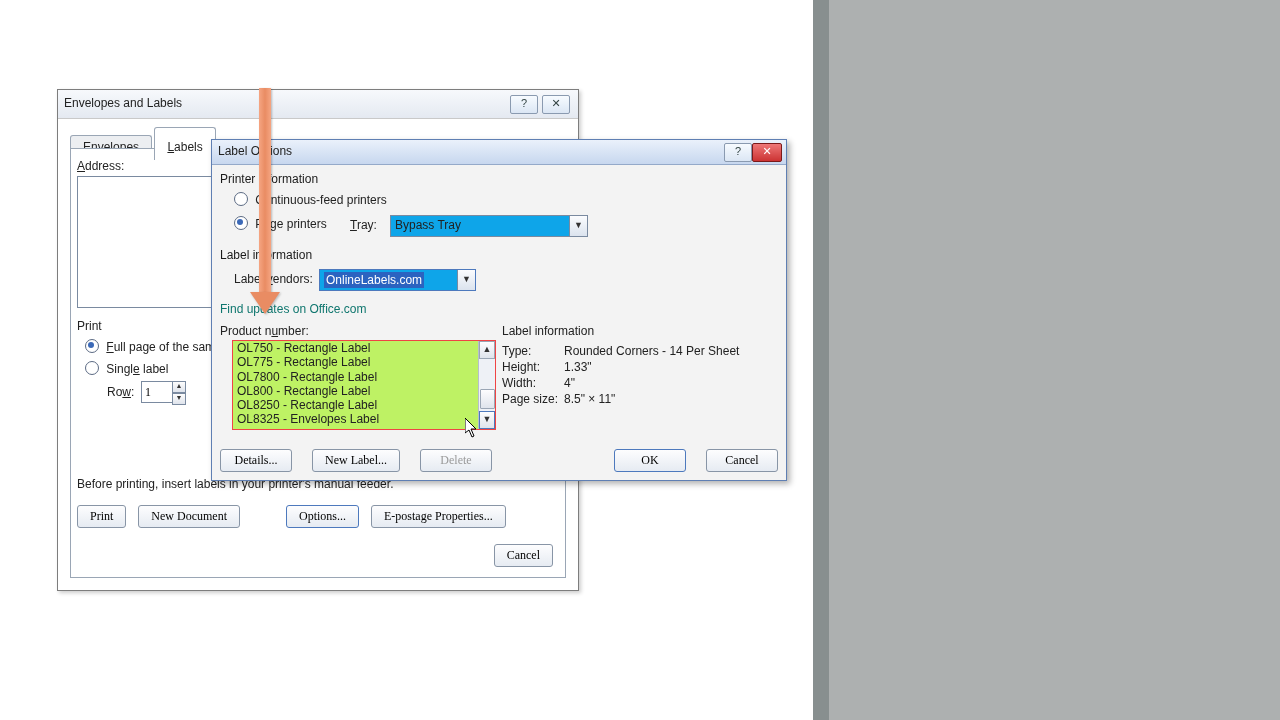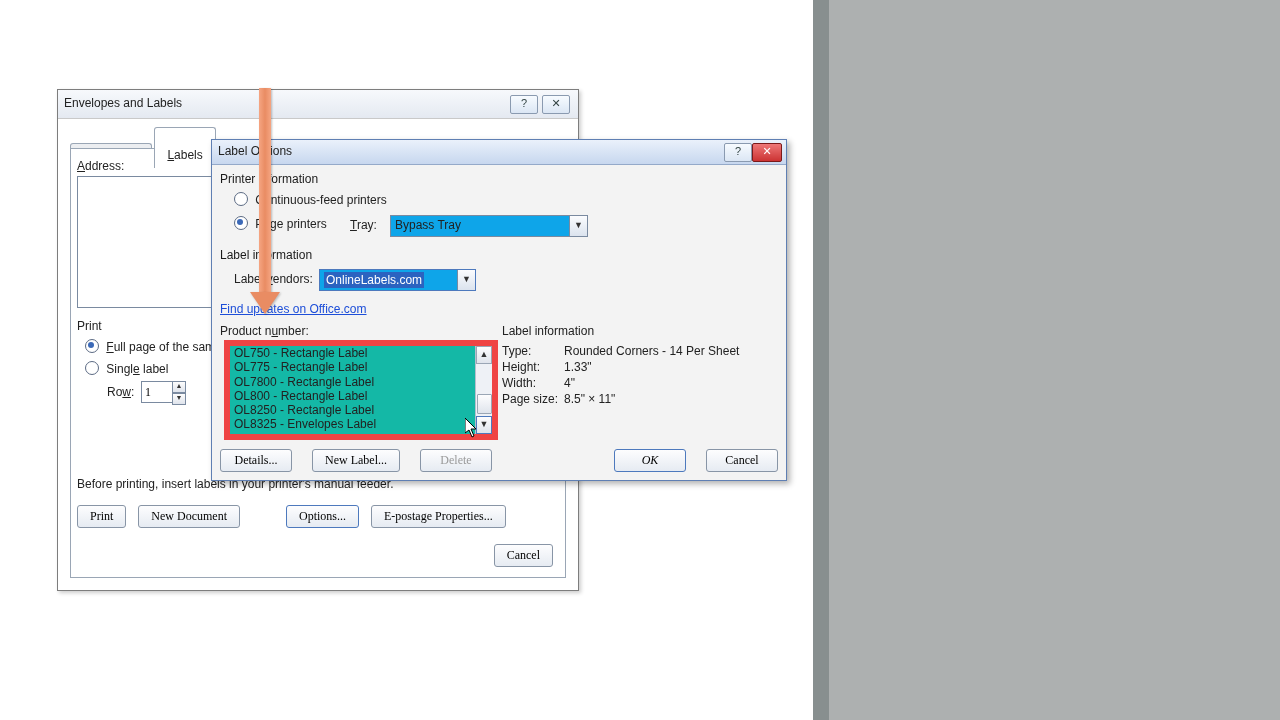--- a/index.html
+++ b/index.html
@@ -17,21 +17,21 @@
   .dlg1 .titlebar span.title{position:absolute;left:6px;top:6px;}
   .tb-btn{position:absolute;top:5px;width:26px;height:17px;border:1px solid #8a9ab0;
     border-radius:2px;background:linear-gradient(#f7fbff,#dbe6f4);text-align:center;
     line-height:15px;font-size:11px;color:#344;}
   .dlg1 .tb-help{right:40px;}
   .dlg1 .tb-close{right:8px;}
   
   .tabs{position:absolute;left:12px;top:36px;}
   .tab{display:inline-block;padding:4px 12px 5px;border:1px solid #9aa6b5;border-bottom:none;
     background:#eceef1;margin-right:-1px;border-radius:3px 3px 0 0;position:relative;top:1px;}
-  .tab.active{background:#fff;z-index:2;padding-top:20px;padding-bottom:6px;}
+  .tab.active{background:#fff;z-index:2;padding-top:12px;padding-bottom:6px;}
   .tabpage{position:absolute;left:12px;top:58px;right:12px;bottom:12px;border:1px solid #9aa6b5;
     background:#fff;}
   .u{text-decoration:underline;}
   .lbl{position:absolute;}
   
   .addr-lbl{left:6px;top:10px;}
   .addr-box{position:absolute;left:6px;top:27px;width:480px;height:130px;
     border:1px solid #7a8aa0;background:#fff;}
   
   .grp-print{position:absolute;left:6px;top:170px;width:200px;height:90px;}
@@ -45,21 +45,21 @@
   .row-lbl{position:absolute;left:30px;top:66px;}
   .spinner{position:absolute;left:64px;top:62px;width:45px;height:22px;}
   .spinner input{width:28px;height:18px;border:1px solid #7a8aa0;font:12px "Segoe UI";text-align:left;padding-left:3px;}
   .spinner .spins{position:absolute;right:0;top:0;width:14px;height:22px;}
   .spinner .spins div{height:10px;border:1px solid #7a8aa0;background:linear-gradient(#fdfdfd,#dfe4ec);
     font-size:7px;text-align:center;line-height:8px;color:#333;}
   
   .hint{position:absolute;left:6px;top:328px;text-align:center;}
   .btn{height:23px;border:1px solid #8895a6;border-radius:3px;
     background:linear-gradient(#fdfdfe,#e6ebf2);font:12px "Segoe UI";padding:0 12px;}
-  .btn.primary{border-color:#4d79bd;font-style:italic;}
+  .btn.primary{border-color:#4d79bd;}
   .row-btns{position:absolute;left:6px;top:356px;display:flex;gap:12px;}
   .row-btns .options{margin-left:34px;border-color:#4d79bd;}
   .cancel1{position:absolute;right:12px;bottom:10px;}
 
   
   .dlg2{position:absolute;left:211px;top:139px;width:574px;height:340px;
     border:1px solid #5f7fb3;background:#f3f3f3;box-shadow:3px 3px 6px rgba(0,0,0,.3);z-index:10;}
   .dlg2 .titlebar{height:24px;background:linear-gradient(#eaf1fb,#c7d7ef);
     border-bottom:1px solid #94a9c9;position:relative;}
   .dlg2 .titlebar span.title{position:absolute;left:6px;top:4px;font-weight:400;}
@@ -75,25 +75,25 @@
   .combo{position:absolute;border:1px solid #7a8aa0;background:#0ea5e9;height:20px;}
   .combo span{position:absolute;left:4px;top:2px;}
   .combo .dd{position:absolute;right:0;top:0;width:17px;height:100%;
     border-left:1px solid #7a8aa0;background:linear-gradient(#fbfcfe,#dbe3ee);text-align:center;
     line-height:18px;font-size:9px;color:#333;}
   .tray-combo{left:178px;top:75px;width:196px;}
   .sec-labelinfo{left:8px;top:108px;}
   .vend-lbl{position:absolute;left:22px;top:132px;}
   .vend-combo{left:107px;top:129px;width:155px;border-color:#4d79bd;}
   .vend-combo span{background:#2b63c0;color:#fff;padding:1px 2px;}
-  .upd-link{position:absolute;left:8px;top:162px;color:#1d4ed8;text-decoration:underline;}
+  .upd-link{position:absolute;left:8px;top:162px;color:#0f766e;}
   .prodnum-lbl{position:absolute;left:8px;top:184px;}
   
-  .listbox{position:absolute;left:12px;top:200px;width:262px;height:88px;border:6px solid #ef4444;
-    background:#14b8a6;overflow:hidden;}
+  .listbox{position:absolute;left:20px;top:200px;width:262px;height:88px;border:1px solid #ef4444;
+    background:#bef264;overflow:hidden;}
   .listbox .item{padding:0 4px;height:14.3px;line-height:14px;white-space:nowrap;}
   .listbox .sb{position:absolute;right:0;top:0;width:16px;height:100%;border-left:1px solid #b6bfcd;
     background:#eef1f6;}
   .listbox .sb .arrow{height:16px;border:1px solid #9aa6b5;background:linear-gradient(#fdfdfe,#dfe4ec);
     text-align:center;font-size:9px;line-height:14px;color:#333;}
   .listbox .sb .arrow.up{position:absolute;top:0;left:0;right:0;}
   .listbox .sb .arrow.dn{position:absolute;bottom:0;left:0;right:0;border-color:#4d79bd;}
   .listbox .sb .thumb{position:absolute;left:1px;top:48px;width:13px;height:18px;
     border:1px solid #9aa6b5;background:linear-gradient(#fdfdfe,#dfe4ec);border-radius:1px;}
   

